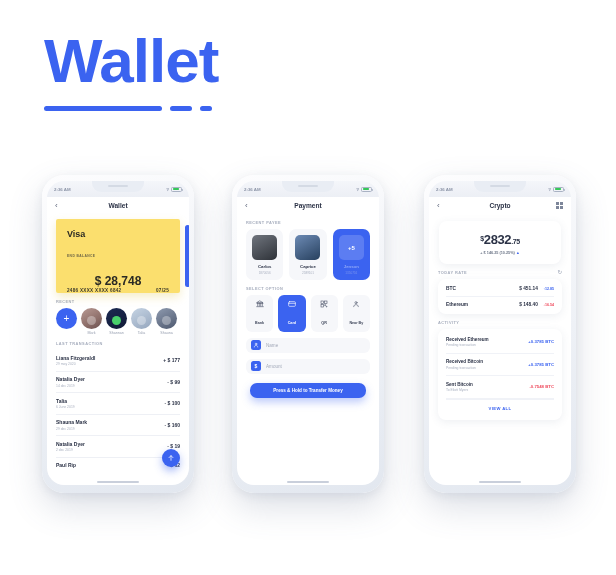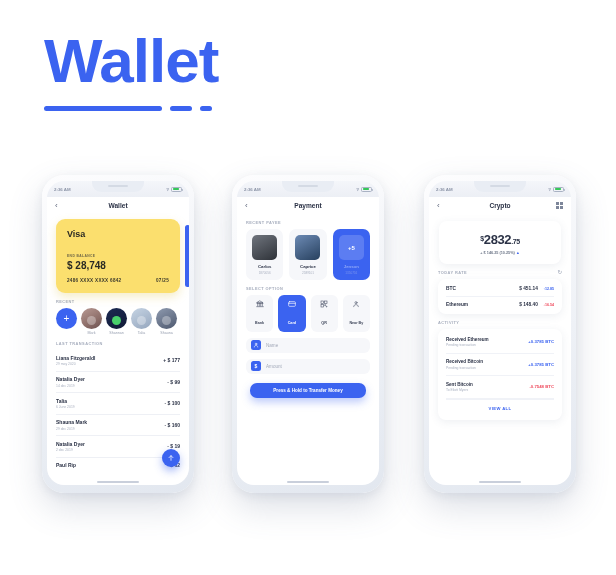--- a/index.html
+++ b/index.html
@@ -84,27 +84,27 @@
   .appbar .right-ico { margin-left: auto; z-index: 2; }
 
   .body { padding: 0 9px; }
   .sect-label {
     font-size: 3.9px; font-weight: 700; color: #a6adbd;
     letter-spacing: .45px; margin: 6px 0 4px;
   }
 
   
   .card {
-    background: #fbdf6e; border-radius: 9px; height: 74px;
+    background: #fbdf6e; border-radius: 2px; height: 74px;
     padding: 10px 11px; position: relative; display: flex; flex-direction: column;
     box-shadow: 0 4px 10px rgba(220,190,60,.28);
   }
   .card-brand { font-size: 9px; font-weight: 700; color: #2a2a24; }
   .card-lbl { font-size: 3.3px; font-weight: 700; color: #6d6646; letter-spacing: .4px; margin-top: 15px; }
-  .card-bal { font-size: 10px; font-weight: 700; color: #2a2a24; margin-top: 2px; }
+  .card-bal { font-size: 12px; font-weight: 700; color: #2a2a24; margin-top: 16px; text-align: center; }
   .card-row {
     margin-top: auto; display: flex; justify-content: space-between; align-items: flex-end;
     font-size: 4.6px; font-weight: 700; color: #3a382c; letter-spacing: .3px;
   }
   .card-edge {
     position: absolute; right: -10px; top: 6px; width: 5px; height: 62px;
     background: #3b63f0; border-radius: 3px;
   }
   .card-wrap { position: relative; margin-top: 5px; }
 

